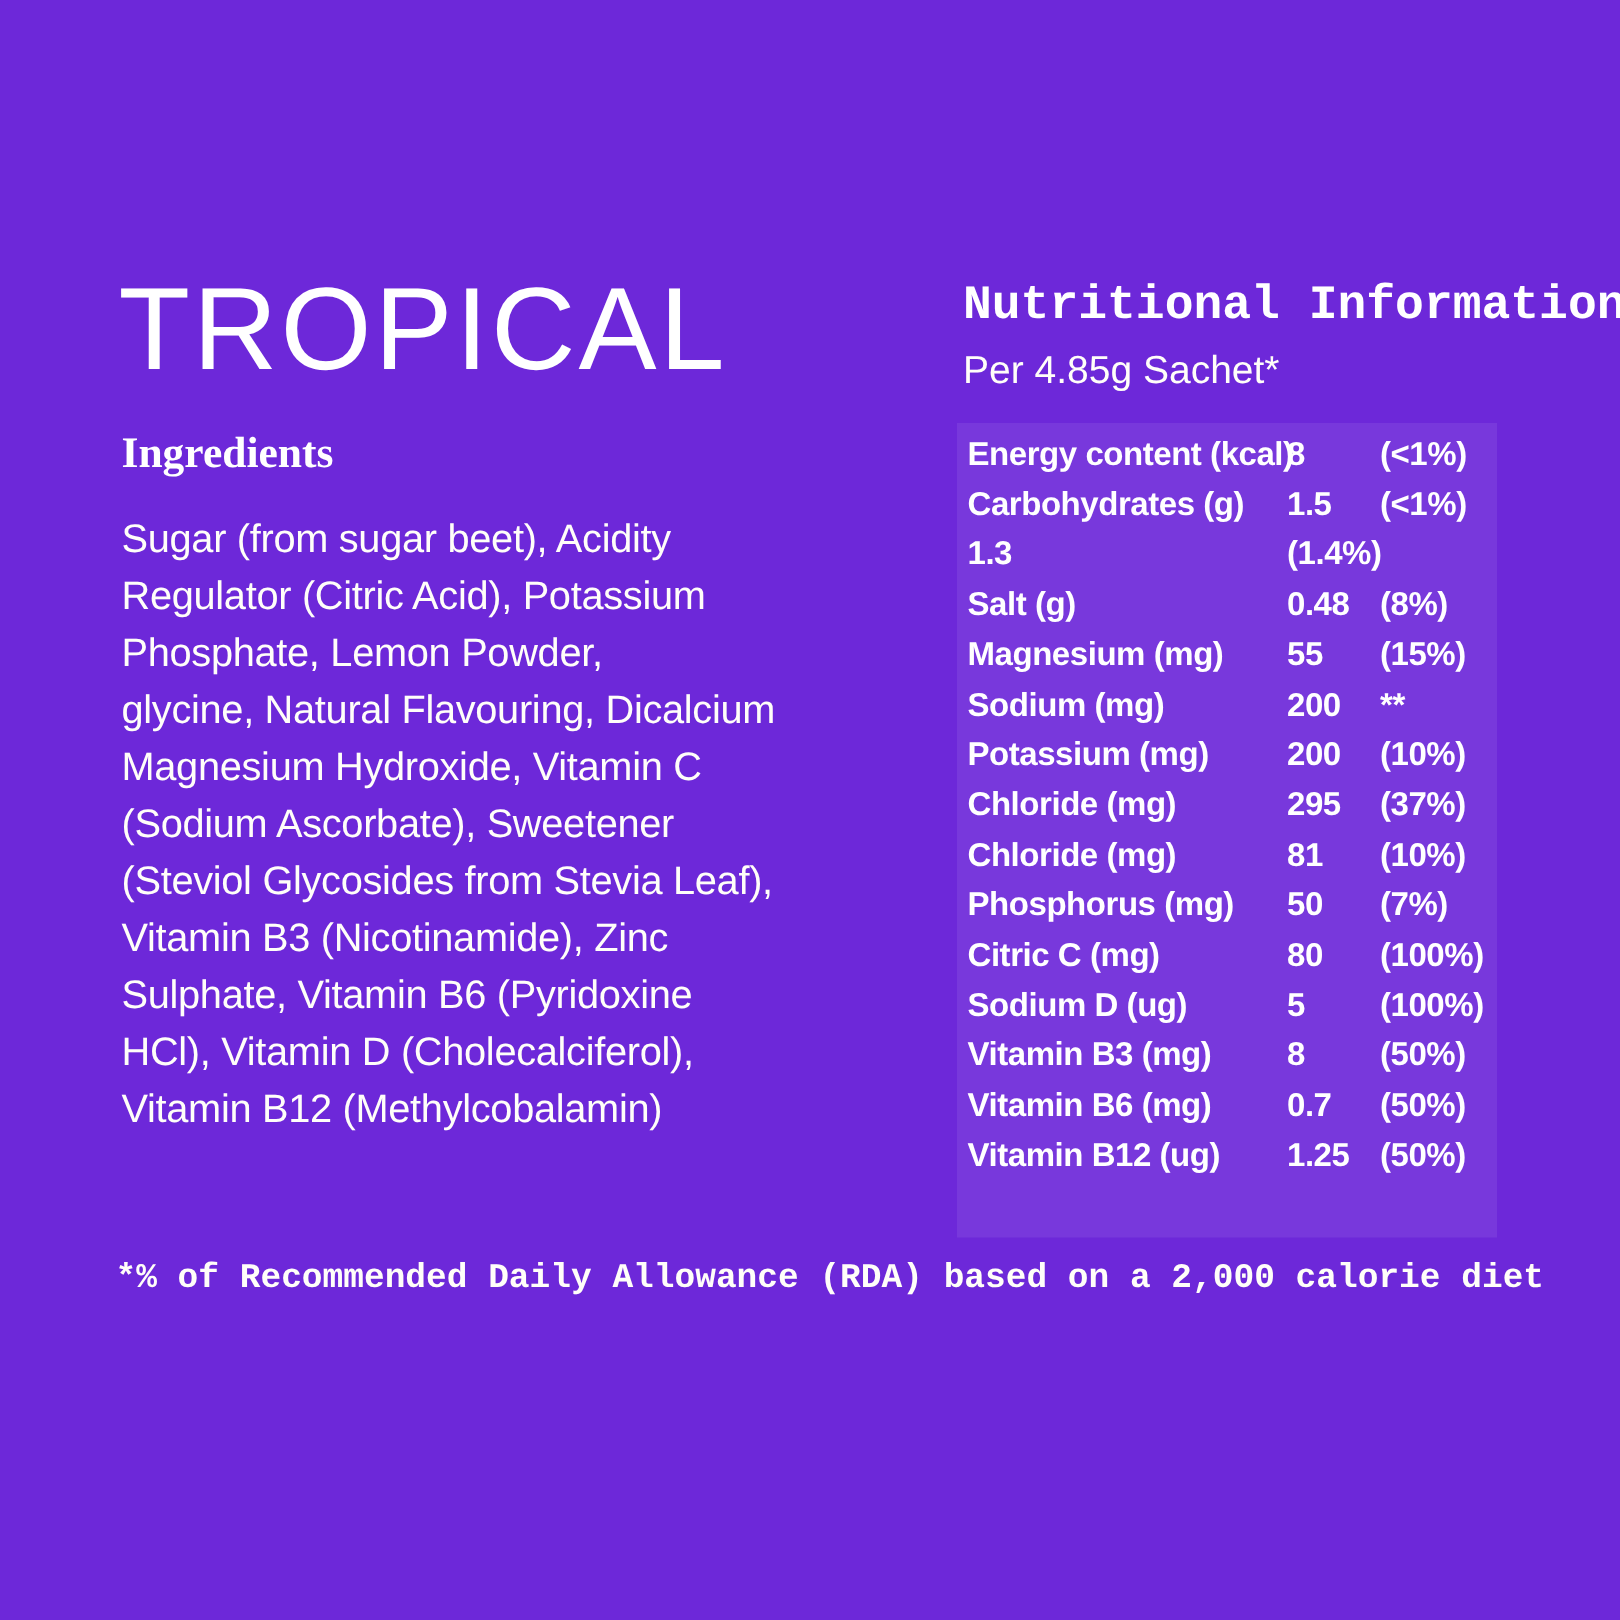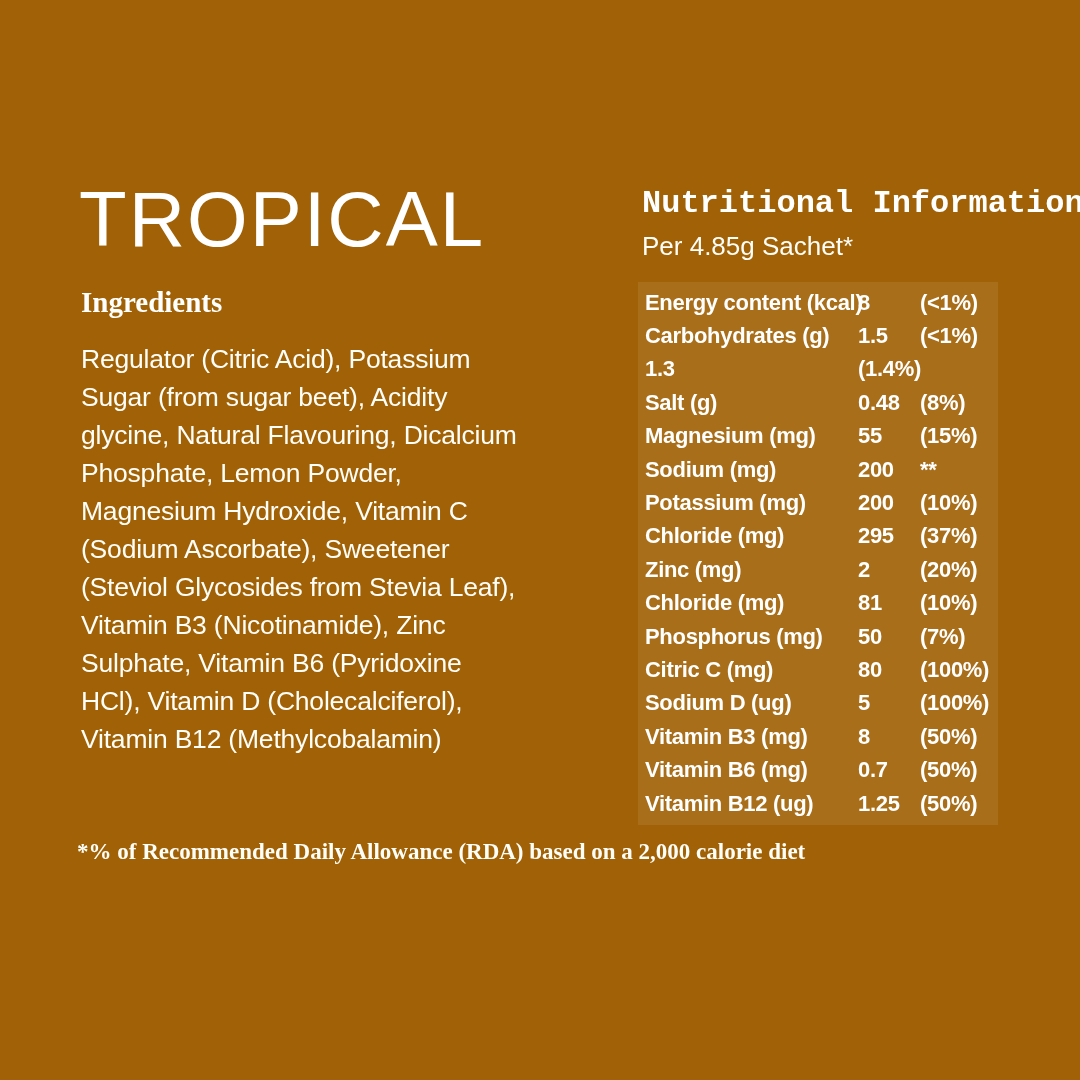--- a/index.html
+++ b/index.html
@@ -1,20 +1,20 @@
 <!DOCTYPE html>
 <html><head>
 <meta charset="utf-8">
 <style>
   html, body { margin: 0; padding: 0; background: #EBA723; }
   .canvas {
     position: relative;
     width: 1080px;
     height: 1080px;
-    background: #a16207;
+    background: #6d28d9;
     overflow: hidden;
     color: #FFFFFF;
     font-family: "Liberation Sans", sans-serif;
     -webkit-font-smoothing: antialiased;
   }
   .title {
     position: absolute;
     left: 79px;
     top: 180px;
     font-size: 78px;
@@ -81,42 +81,42 @@
     align-items: center;
     font-size: 22px;
     font-weight: 600;
     letter-spacing: -0.3px;
     white-space: nowrap;
   }
   .footnotes {
     position: absolute;
     left: 77px;
     top: 838px;
-    font-family: Liberation Serif, serif;
+    font-family: Liberation Mono, monospace;
     font-weight: 600;
     font-size: 23px;
     line-height: 28px;
     color: #FFFEF9;
   }
   .footnotes div { white-space: nowrap; }
 </style>
 </head>
 <body>
 
 <div class="canvas">
 
   <div class="title">TROPICAL</div>
 
   <div class="ing-heading">Ingredients</div>
 
   <div class="ingredients">
+    <div>Sugar (from sugar beet), Acidity</div>
     <div>Regulator (Citric Acid), Potassium</div>
-    <div>Sugar (from sugar beet), Acidity</div>
+    <div>Phosphate, Lemon Powder,</div>
     <div>glycine, Natural Flavouring, Dicalcium</div>
-    <div>Phosphate, Lemon Powder,</div>
     <div>Magnesium Hydroxide, Vitamin C</div>
     <div>(Sodium Ascorbate), Sweetener</div>
     <div>(Steviol Glycosides from Stevia Leaf),</div>
     <div>Vitamin B3 (Nicotinamide), Zinc</div>
     <div>Sulphate, Vitamin B6 (Pyridoxine</div>
     <div>HCl), Vitamin D (Cholecalciferol),</div>
     <div>Vitamin B12 (Methylcobalamin)</div>
   </div>
 
   <div class="nut-heading">Nutritional Information</div>
@@ -156,25 +156,20 @@
       <span>Potassium (mg)</span>
       <span>200</span>
       <span>(10%)</span>
     </div>
     <div class="nut-row">
       <span>Chloride (mg)</span>
       <span>295</span>
       <span>(37%)</span>
     </div>
     <div class="nut-row">
-      <span>Zinc (mg)</span>
-      <span>2</span>
-      <span>(20%)</span>
-    </div>
-    <div class="nut-row">
       <span>Chloride (mg)</span>
       <span>81</span>
       <span>(10%)</span>
     </div>
     <div class="nut-row">
       <span>Phosphorus (mg)</span>
       <span>50</span>
       <span>(7%)</span>
     </div>
     <div class="nut-row">

